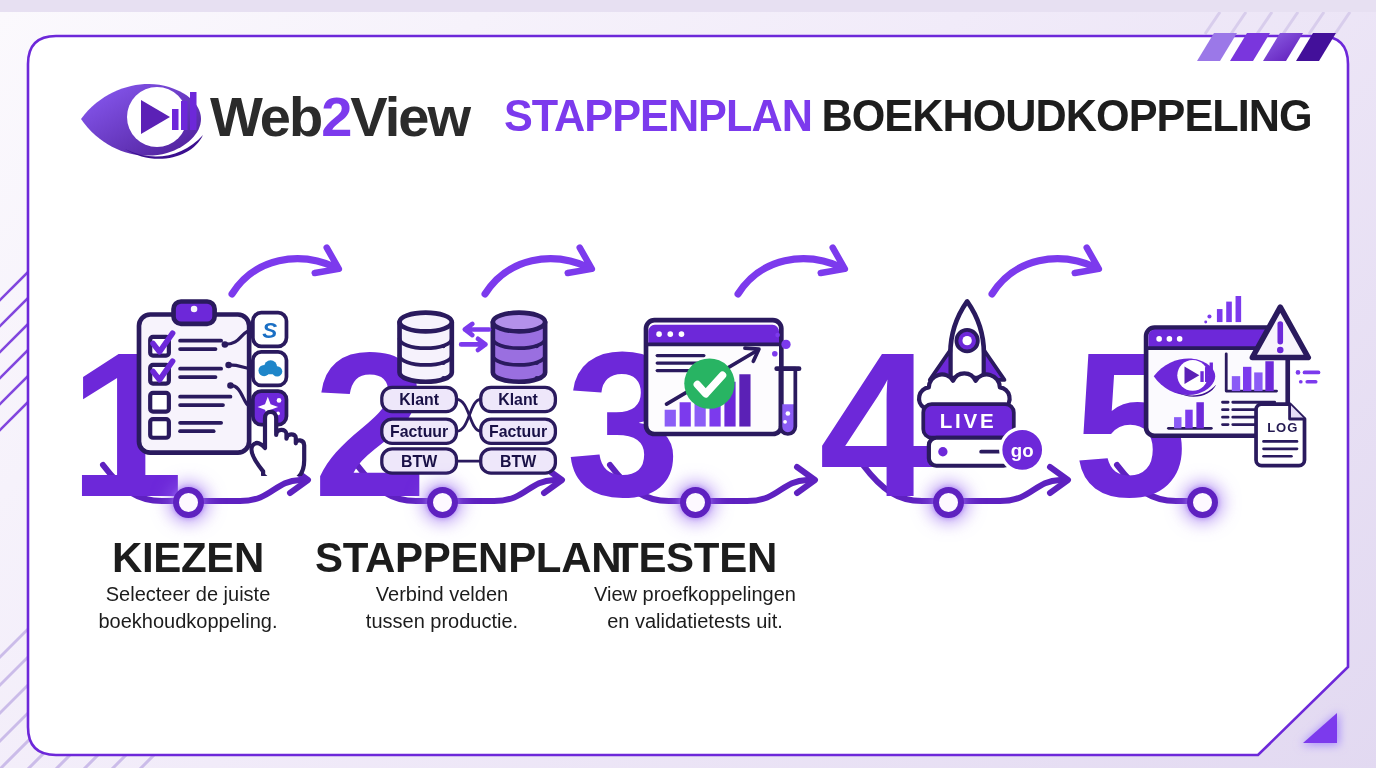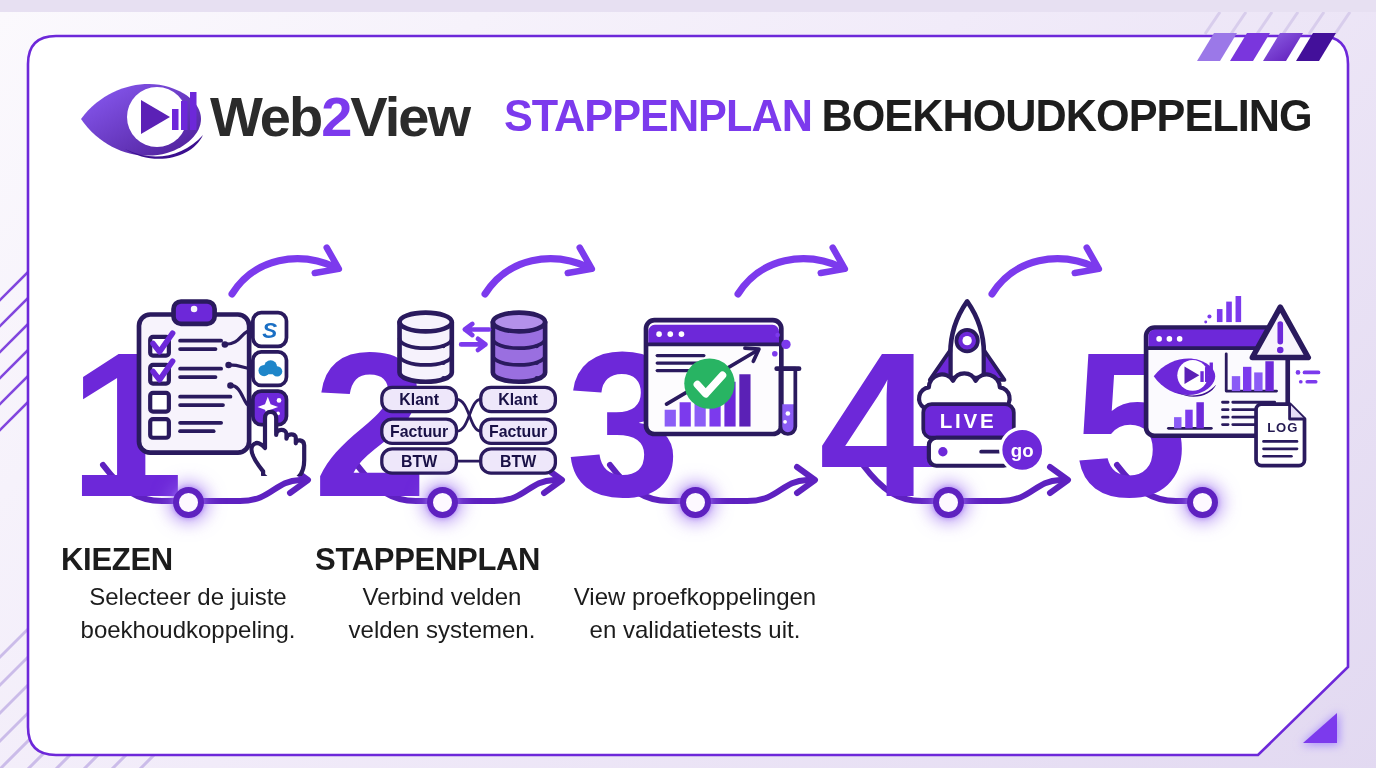--- a/index.html
+++ b/index.html
@@ -14,24 +14,24 @@
   .brand-text .accent{color:#7c3aed;}
   .main-title{position:absolute;left:504px;top:78px;font-size:45px;font-weight:bold;
               letter-spacing:-1px;white-space:nowrap;transform:scaleX(.96);transform-origin:left;
               color:#1d1d1d;}
   .main-title .accent{color:#7c3aed;margin-right:10px;}
   
   .step{position:absolute;top:270px;width:254px;height:380px;}
   .step-number{position:absolute;top:40px;font-size:206px;line-height:1;font-weight:bold;
                color:#6d28d9;z-index:1;}
   .step-icon{position:absolute;left:50px;top:12px;z-index:2;}
-  .step-title{position:absolute;top:260px;width:100%;text-align:left;font-size:31px;
+  .step-title{position:absolute;top:252px;width:100%;text-align:center;font-size:42px;
               font-weight:bold;color:#1c1c1c;letter-spacing:-.3px;z-index:3;}
   .step-desc{position:absolute;top:299px;left:50%;transform:translateX(-50%);width:248px;
-             text-align:center;font-size:24px;line-height:1.36;color:#1c1c1c;
+             text-align:center;font-size:20px;line-height:1.36;color:#1c1c1c;
              white-space:pre-line;z-index:3;}
   
   .node{position:absolute;top:475px;width:19px;height:19px;border-radius:50%;
         background:#fdf9ff;border:6px solid #5e21c0;z-index:6;
         box-shadow:0 0 16px 6px rgba(152,104,240,.55),0 0 4px 1px rgba(152,104,240,.5);}
   .overlay{position:absolute;left:0;top:0;pointer-events:none;}
 </style>
 </head>
 <body>
 
@@ -250,21 +250,21 @@
           <text x="164" y="119">Klant</text>
           <text x="58" y="153">Factuur</text>
           <text x="164" y="153">Factuur</text>
           <text x="58" y="185">BTW</text>
           <text x="164" y="185">BTW</text>
         </g>
       </g>
     </svg>
     <div class="step-title">STAPPENPLAN</div>
     <div class="step-desc">Verbind velden
-velden systemen.</div>
+tussen productie.</div>
   </div>
 
   <div class="step" style="left:568px;">
     <div class="step-number" style="left:-2px;">3</div>
     <svg class="step-icon" width="196" height="182" viewBox="0 0 210 195">
       <g stroke="#2a1a5e" stroke-linecap="round" stroke-linejoin="round">
         <rect x="30" y="28" width="145" height="122" rx="9" fill="#fdfcfe" stroke-width="5"></rect>
         <path d="M32.5,54 V40 a7,7 0 0 1 7,-7 H165.5 a7,7 0 0 1 7,7 V54 Z" fill="#6d28d9" stroke="none"></path>
         <path d="M30,54 H175" stroke-width="4" fill="none"></path>
         <g fill="#ffffff" stroke="none">
@@ -300,20 +300,21 @@
               <circle cx="179" cy="137" r="2"></circle>
             </g>
           <g fill="#7c3aed" stroke="none">
               <circle cx="168" cy="64" r="3"></circle>
               <circle cx="180" cy="54" r="5"></circle>
               <circle cx="171" cy="44" r="2.5"></circle>
             </g>
         </g>
       </g>
     </svg>
+    <div class="step-title">TESTEN</div>
     <div class="step-desc">View proefkoppelingen
 en validatietests uit.</div>
   </div>
 
   <div class="step" style="left:821px;">
     <div class="step-number" style="left:-2px;">4</div>
     <svg class="step-icon" width="196" height="182" viewBox="0 0 210 195">
       <g stroke="#2a1a5e" stroke-linecap="round" stroke-linejoin="round">
         <path d="M95,88 L92,100 H114 L111,88 Z" fill="#ffffff" stroke-width="4"></path>
         <path d="M103,8 C91,25 85,44 85,64 V90 H121 V64 C121,44 115,25 103,8 Z" fill="#ffffff" stroke-width="5"></path>

